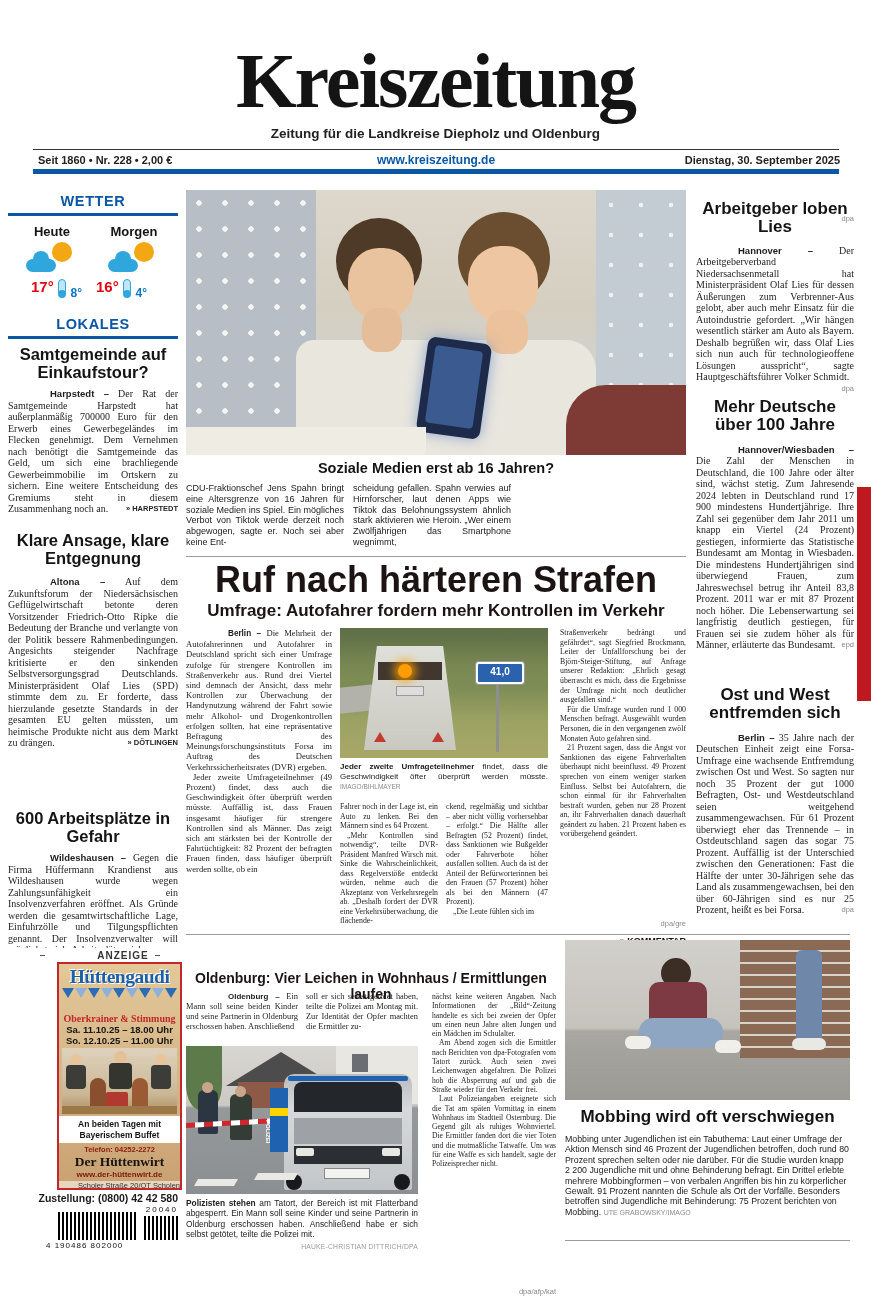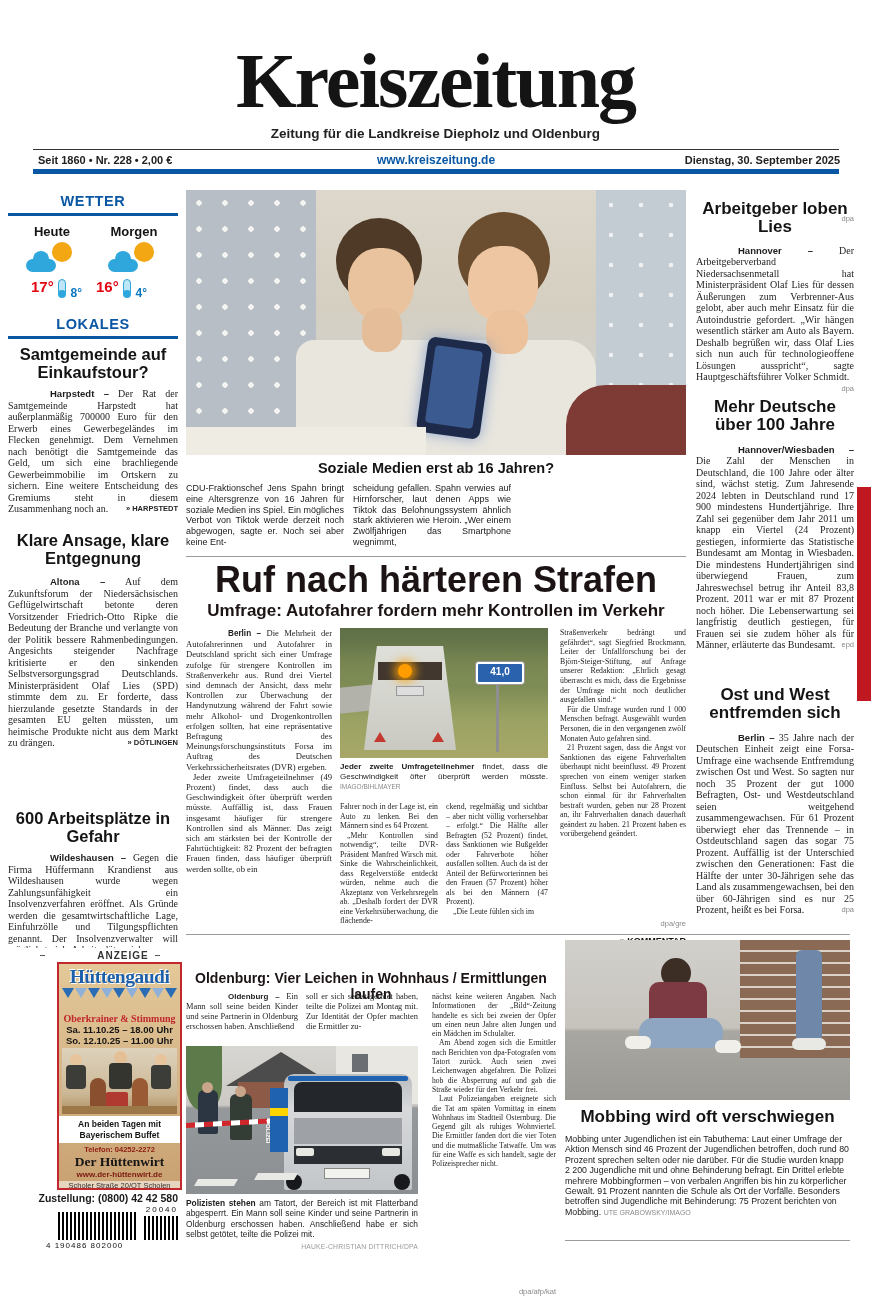--- a/index.html
+++ b/index.html
@@ -56,21 +56,21 @@
   .flag{width:0;height:0;border-left:6px solid transparent;border-right:6px solid transparent;
         border-top:10px solid #2a6db5;}
   .flag.alt{border-top-color:#8fb0d8;}
   .ad-tag{color:#c1272d;font-weight:bold;font-size:10px;text-align:center;font-family:"Liberation Serif",serif;}
   .ad-date{font-weight:bold;font-size:9.5px;text-align:center;color:#141414;}
   .buffet{background:#fff;font-weight:bold;font-size:8.5px;text-align:center;color:#141414;
           padding:3px 2px;line-height:1.25;}
   .ad-name{font-family:"Liberation Serif",serif;font-weight:bold;font-size:13.5px;text-align:center;color:#141414;}
   .ad-web{font-weight:bold;font-size:8px;text-align:center;color:#7a180f;}
   .ad-phone{font-weight:bold;font-size:7.5px;color:#8c1a10;text-align:center;}
-  .ad-addr{font-size:7.5px;text-align:center;color:#333;background:rgba(255,255,255,.55);text-decoration:underline;}
+  .ad-addr{font-size:7.5px;text-align:right;color:#333;background:rgba(255,255,255,.55);text-decoration:underline;}
   
   .bars{background:repeating-linear-gradient(90deg,#000 0 2px,#fff 2px 4px);}
   .bc-num{font-size:8px;color:#111;letter-spacing:1px;}
   
   .photo{overflow:hidden;position:absolute;}
   .ph-sign{position:absolute;background:#2a62ad;border:2px solid #fff;border-radius:3px;
            color:#fff;font-weight:bold;font-size:10px;text-align:center;line-height:16px;
            box-shadow:0 0 0 1px #999;}
   .tape{position:absolute;height:5px;background:repeating-linear-gradient(90deg,#d1262b 0 9px,#fff 9px 18px);}
   .anz-row{display:flex;align-items:center;gap:6px;}

